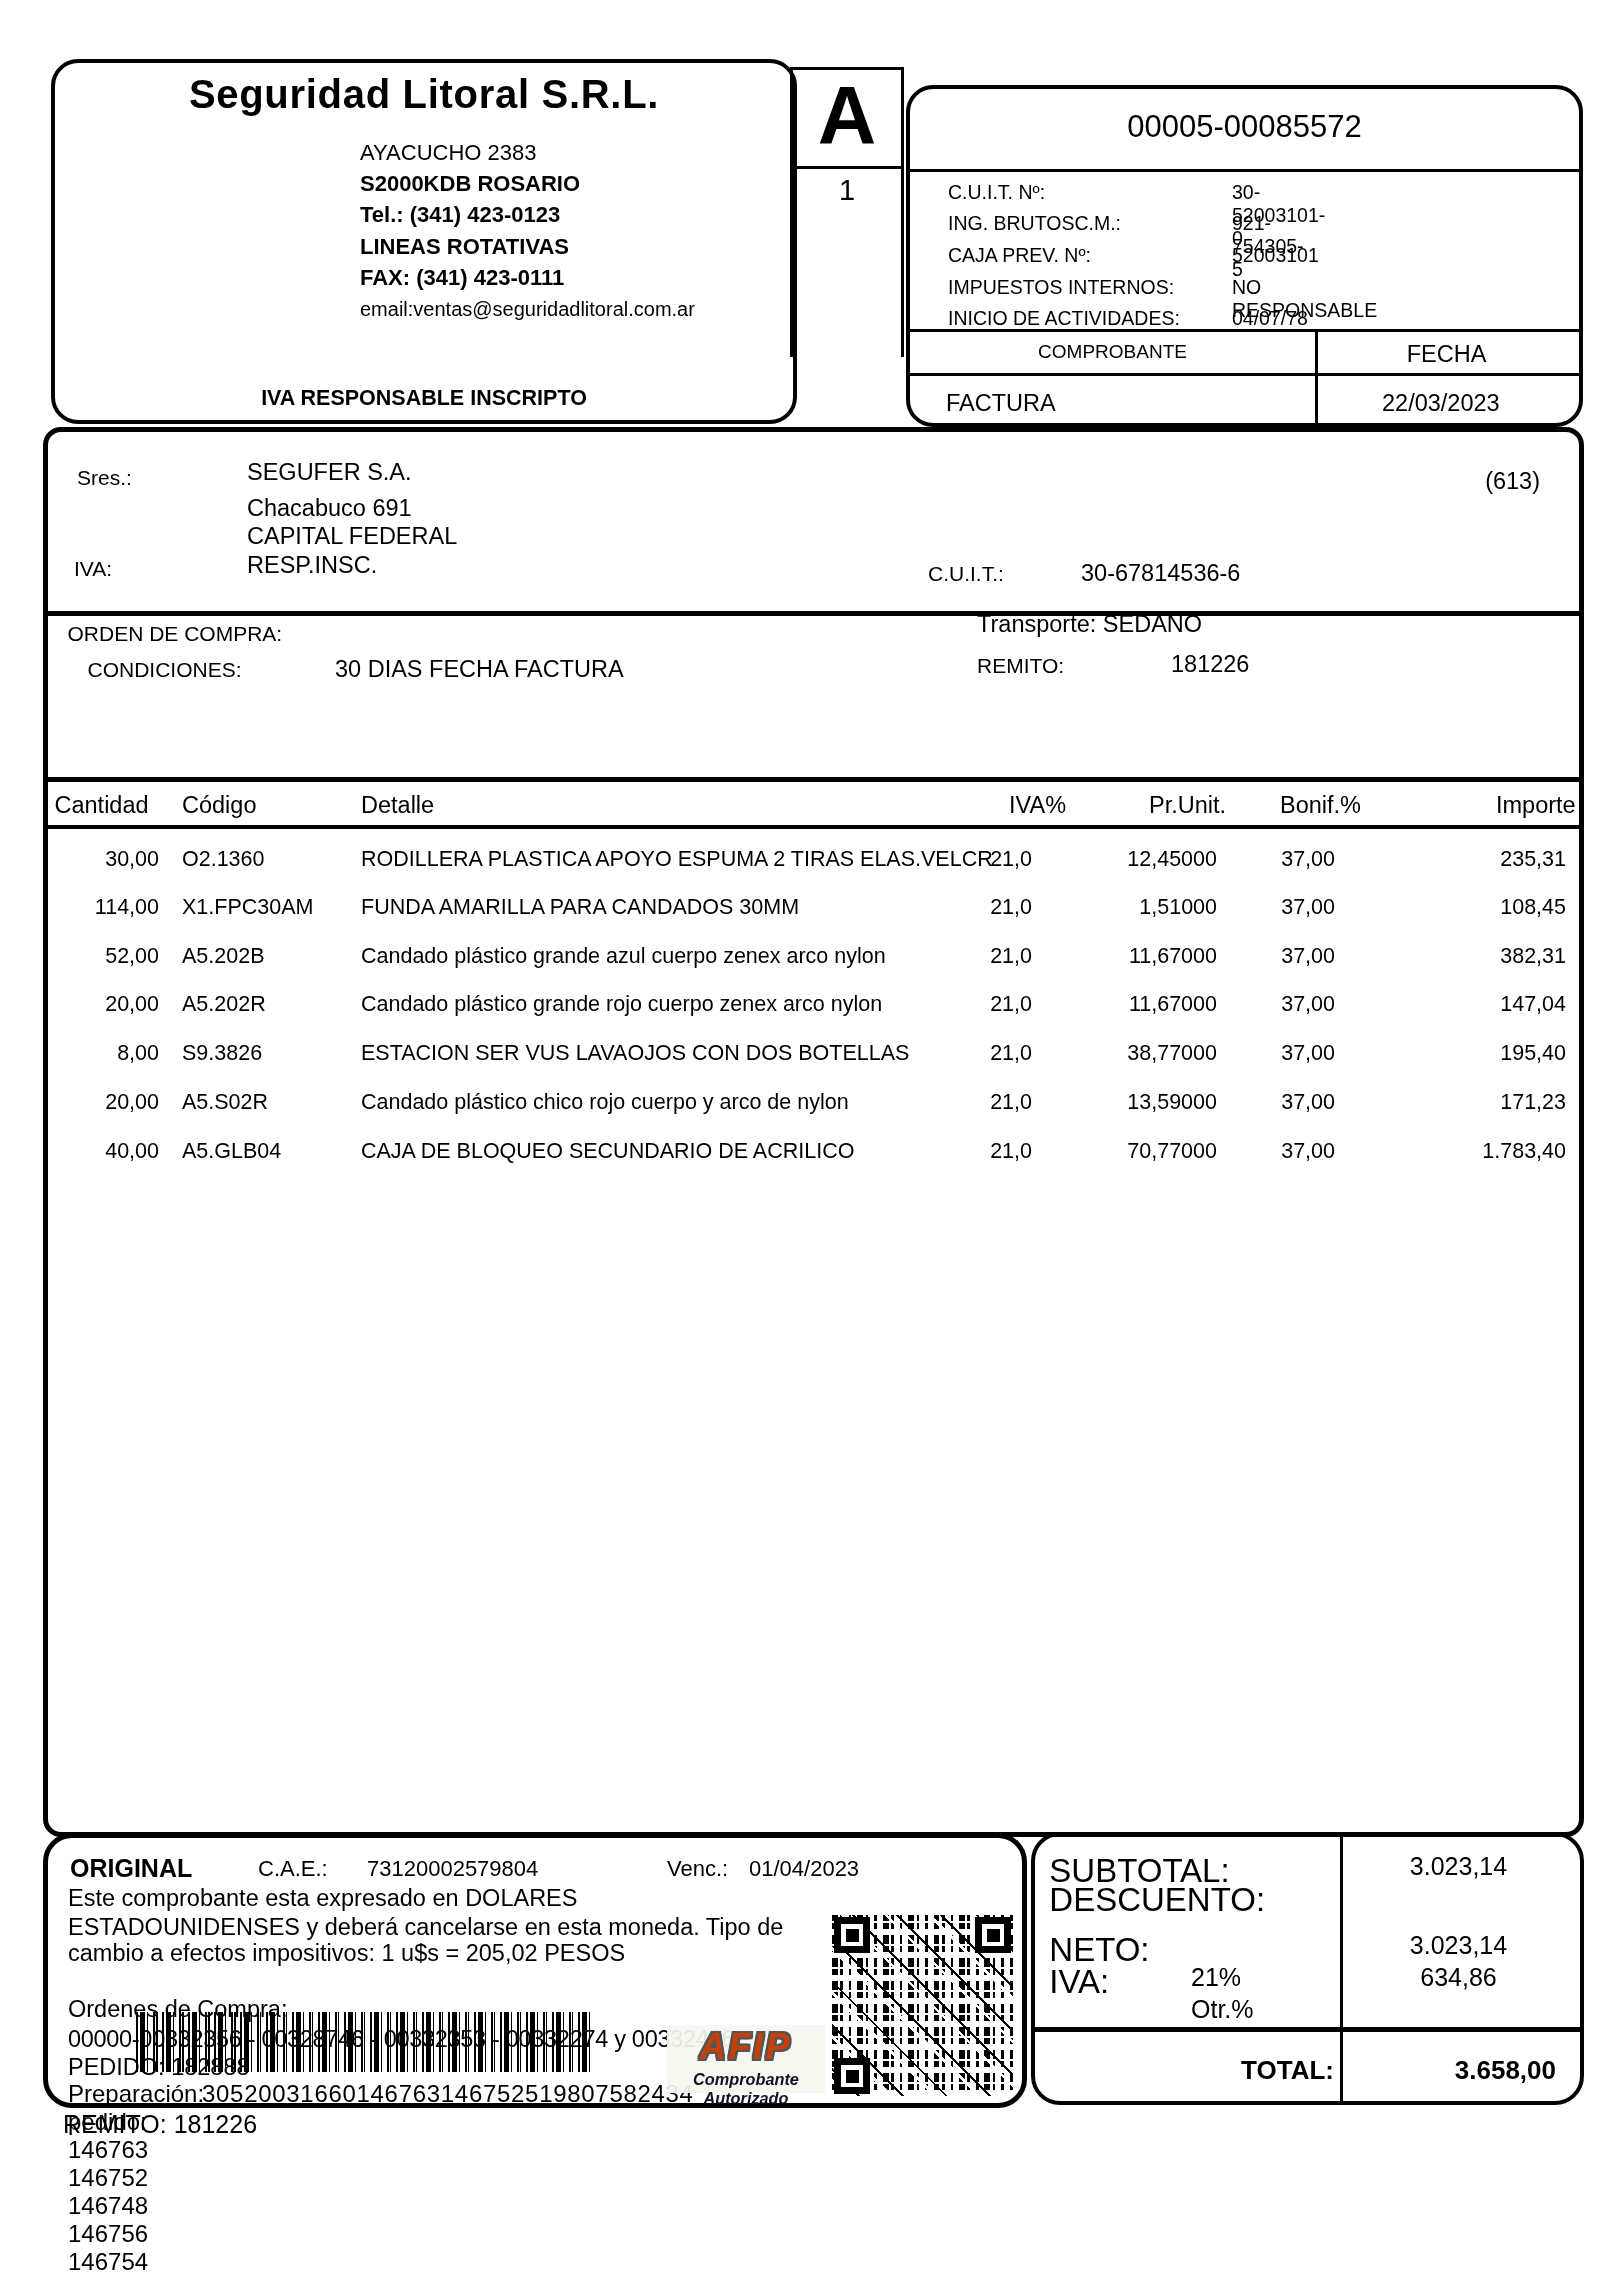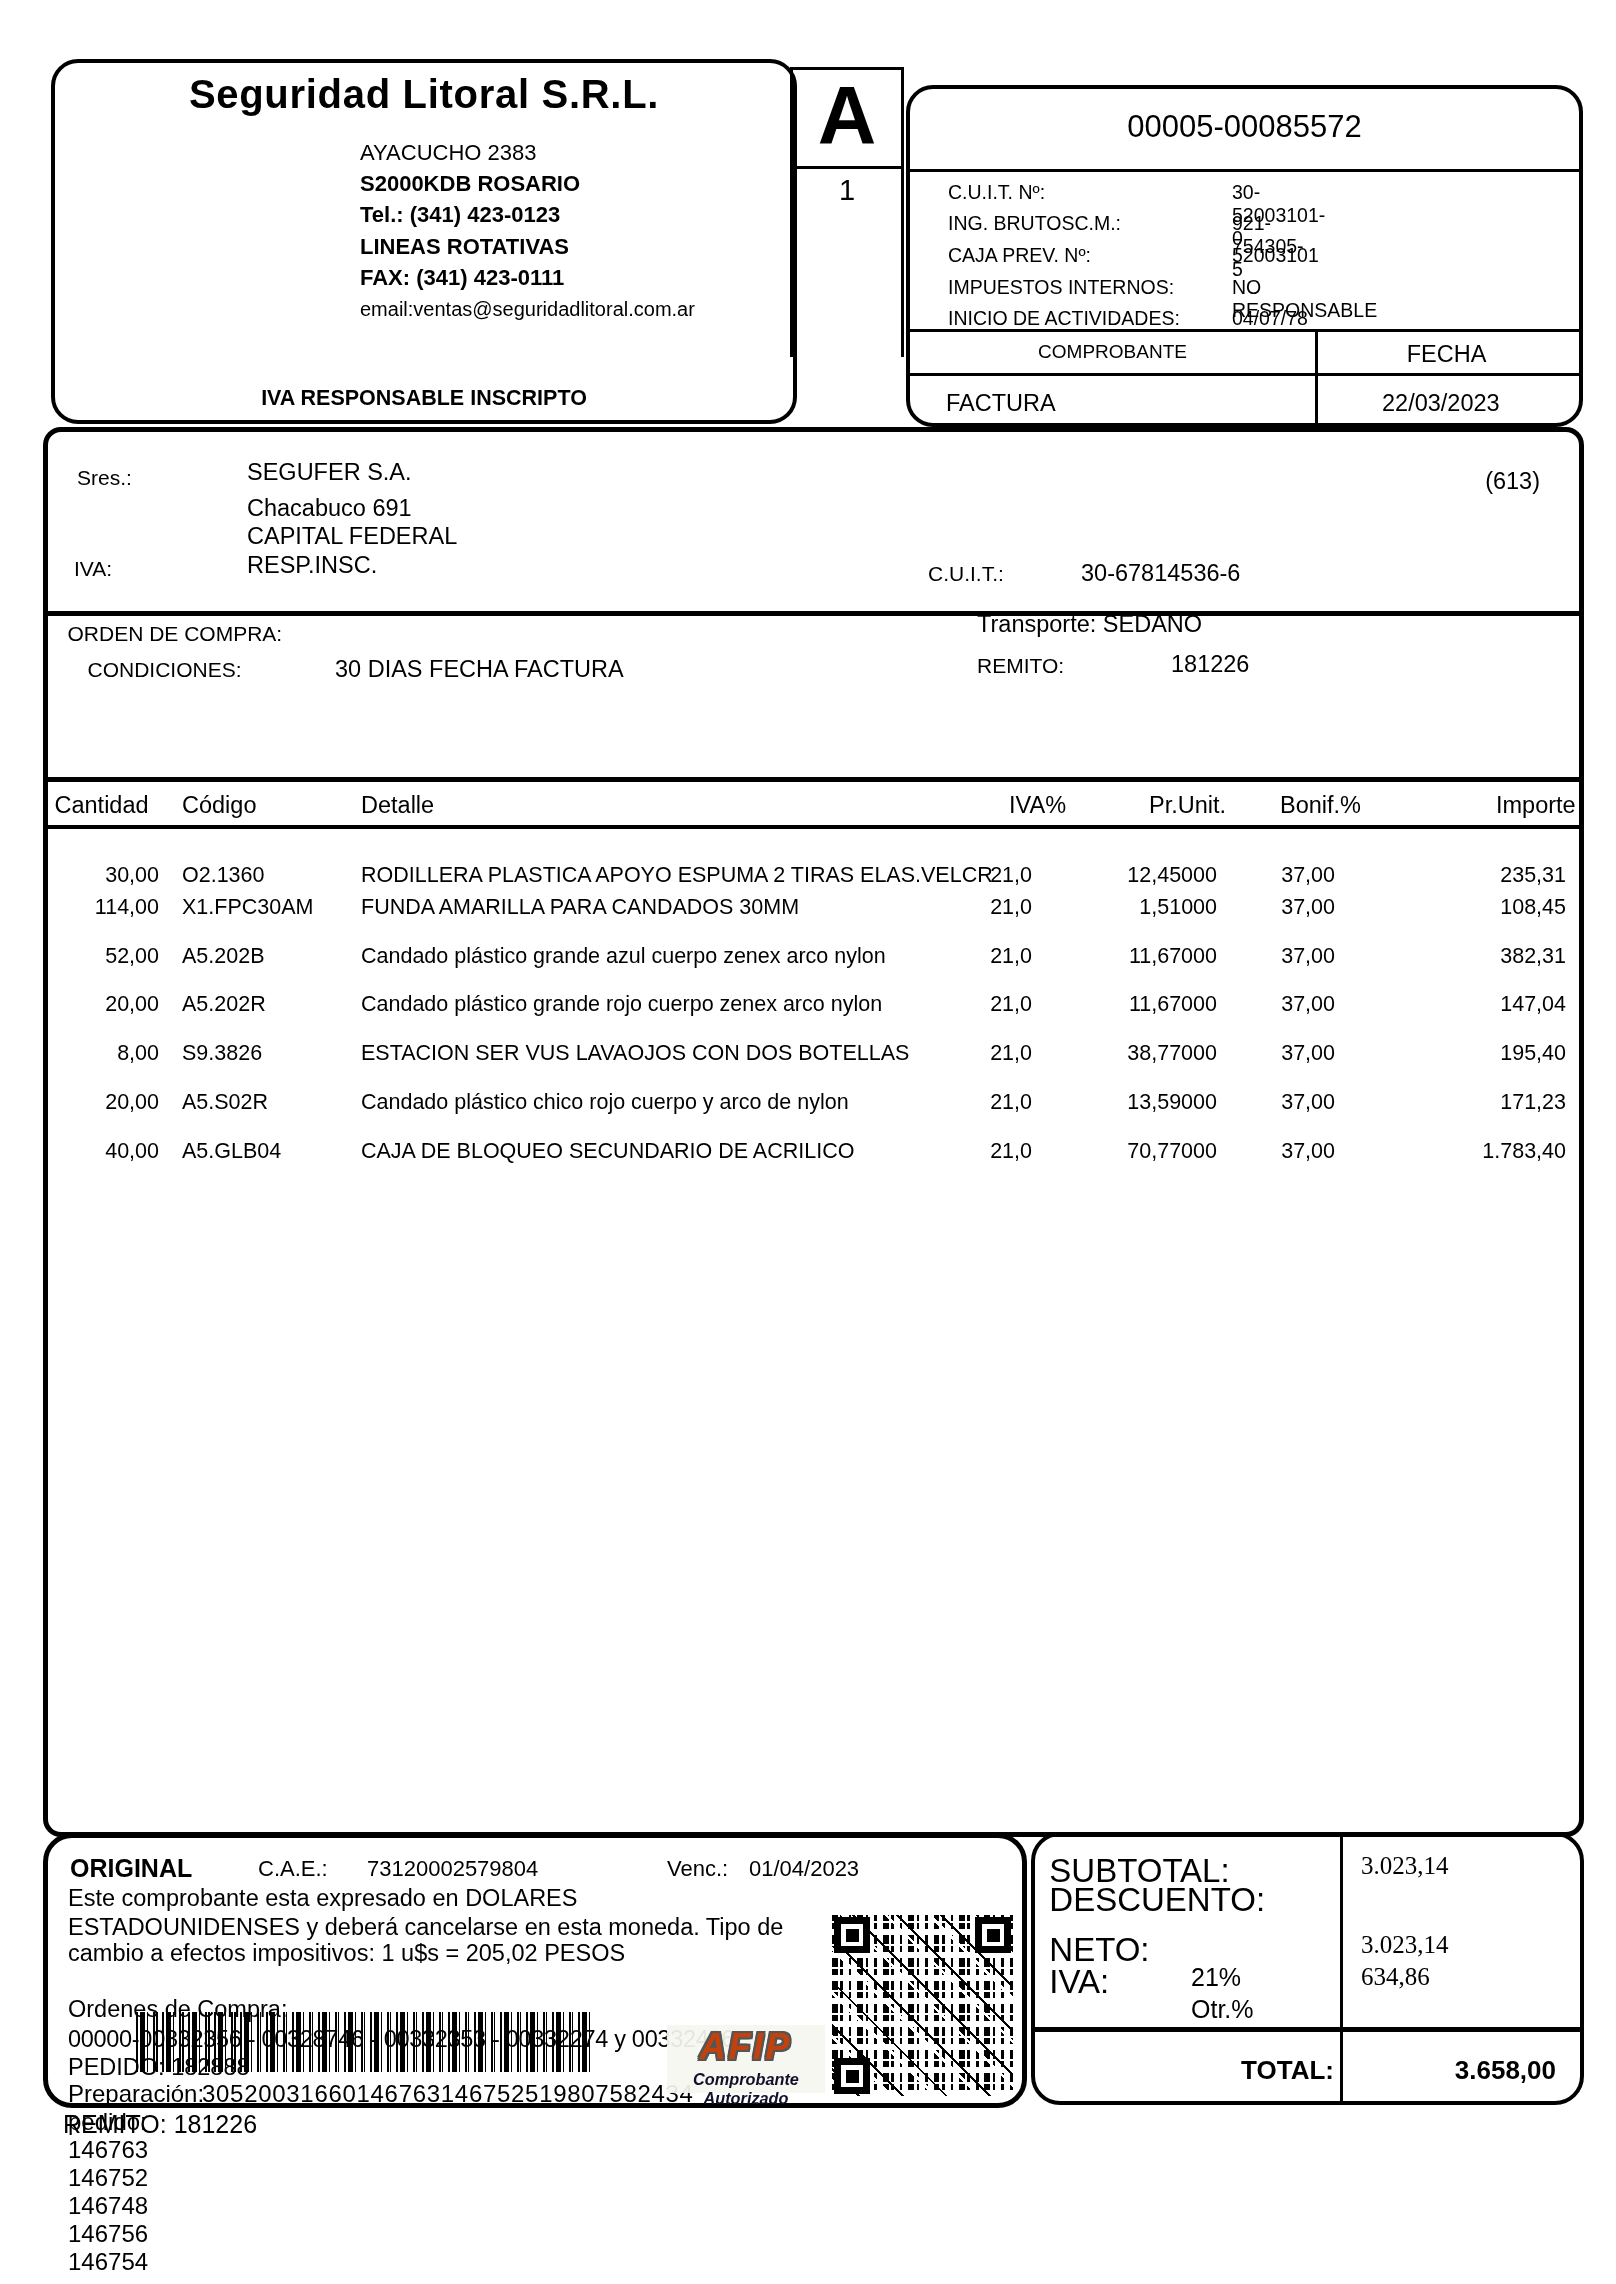--- a/index.html
+++ b/index.html
@@ -69,21 +69,21 @@
   .pl-a{left:0;}
   .pl-b{left:134px;letter-spacing:0.7px;}
 
   
   .totals-box{position:absolute;left:1031px;top:1832px;width:545px;height:265px;
               border:4.6px solid #000;border-radius:29px;}
   .tb-vline{position:absolute;left:305px;top:0;height:100%;border-left:3.9px solid #000;}
   .tb-hr{position:absolute;left:0;top:191px;width:100%;border-top:5.2px solid #000;}
   .tb-lab{position:absolute;left:14.3px;font-size:33px;}
   .tb-pct{position:absolute;left:156px;font-size:25px;}
-  .tb-val{position:absolute;left:326px;width:195px;text-align:left;font-size:25px;font-family:Liberation Serif, serif;}
+  .tb-val{position:absolute;left:326px;width:195px;text-align:center;font-size:25px;}
   .tb-total-lab{position:absolute;left:163px;width:136px;text-align:right;font-size:26px;font-weight:bold;}
   .tb-total-val{position:absolute;left:326px;width:195px;text-align:right;font-size:26px;font-weight:bold;}
 
   
   .barcode{position:absolute;left:136px;top:2012px;width:454px;height:60px;
     background:repeating-linear-gradient(90deg,
       #000 0px,#000 2px,transparent 2px,transparent 3.9px,
       #000 3.9px,#000 9px,transparent 9px,transparent 11px,
       #000 11px,#000 12.4px,transparent 12.4px,transparent 17px,
       #000 17px,#000 19px,transparent 19px,transparent 20px,
@@ -172,21 +172,21 @@
     <div class="abs th" style="left:134px;top:360px;">Código</div>
     <div class="abs th" style="left:313px;top:360px;">Detalle</div>
     <div class="abs th" style="left:961px;top:360px;">IVA%</div>
     <div class="abs th" style="left:1101px;top:360px;">Pr.Unit.</div>
     <div class="abs th" style="left:1232px;top:360px;">Bonif.%</div>
     <div class="abs th" style="left:1448px;top:360px;">Importe</div>
 
     <div class="mdiv3"></div>
 
     <div id="items-rows">
-        <div class="item-row abs" style="left: 0px; top: 431px; width: 1521px; height: 30px;">
+        <div class="item-row abs" style="left: 0px; top: 415px; width: 1521px; height: 30px;">
           <span class="ir-cant">30,00</span>
           <span class="ir-cod">O2.1360</span>
           <span class="ir-det">RODILLERA PLASTICA APOYO ESPUMA 2 TIRAS ELAS.VELCR</span>
           <span class="ir-iva">21,0</span>
           <span class="ir-pru">12,45000</span>
           <span class="ir-bon">37,00</span>
           <span class="ir-imp">235,31</span>
         </div>
         <div class="item-row abs" style="left: 0px; top: 463px; width: 1521px; height: 30px;">
           <span class="ir-cant">114,00</span>

